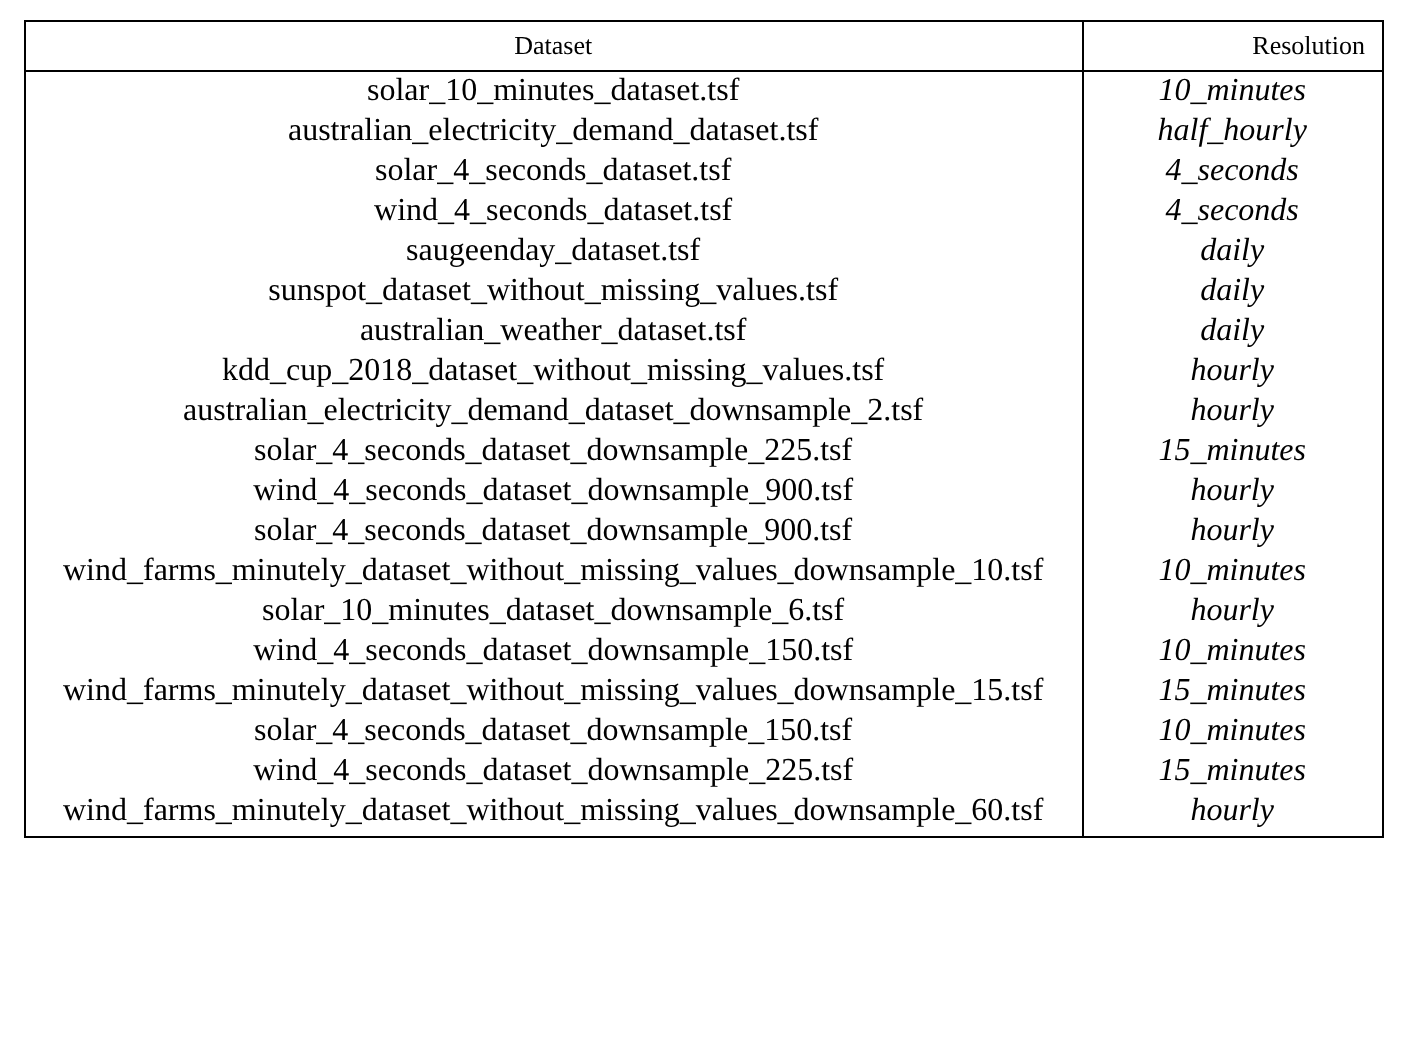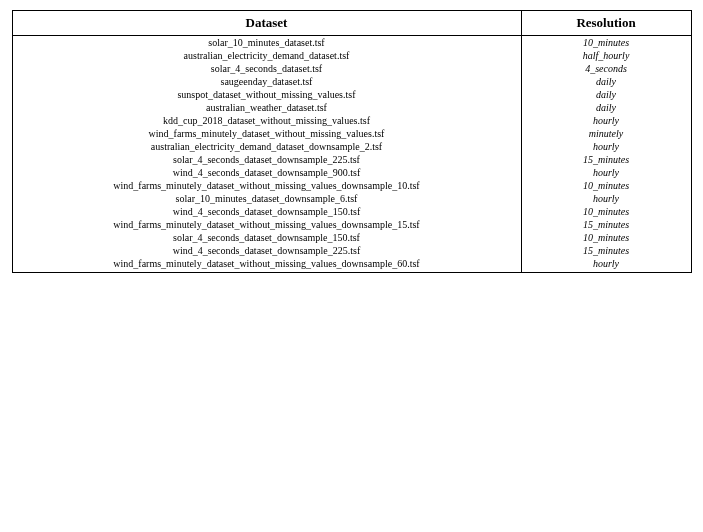--- a/index.html
+++ b/index.html
@@ -28,38 +28,39 @@
     table {
       width: 100%;
       border-collapse: collapse;
     }
 
     thead tr {
       border-bottom: 1.5px solid #000;
     }
 
     th {
-      font-weight: bold;
+      font-weight: normal;
       text-align: center;
       padding: 4px 8px;
       font-size: 13px;
     }
 
     th.dataset-col {
       border-right: 1.5px solid #000;
       width: 75%;
     }
 
     th.resolution-col {
       width: 25%;
+      text-align: right;
     }
 
     td {
       padding: 1px 19px;
-      font-size: 10px;
+      font-size: 16px;
     }
 
     td.dataset-col {
       border-right: 1.5px solid #000;
       text-align: center;
     }
 
     td.resolution-col {
       text-align: center;
       font-style: italic;
@@ -87,49 +88,53 @@
         </tr>
         <tr>
           <td class="dataset-col">australian_electricity_demand_dataset.tsf</td>
           <td class="resolution-col">half_hourly</td>
         </tr>
         <tr>
           <td class="dataset-col">solar_4_seconds_dataset.tsf</td>
           <td class="resolution-col">4_seconds</td>
         </tr>
         <tr>
+          <td class="dataset-col">wind_4_seconds_dataset.tsf</td>
+          <td class="resolution-col">4_seconds</td>
+        </tr>
+        <tr>
           <td class="dataset-col">saugeenday_dataset.tsf</td>
           <td class="resolution-col">daily</td>
         </tr>
         <tr>
           <td class="dataset-col">sunspot_dataset_without_missing_values.tsf</td>
           <td class="resolution-col">daily</td>
         </tr>
         <tr>
           <td class="dataset-col">australian_weather_dataset.tsf</td>
           <td class="resolution-col">daily</td>
         </tr>
         <tr>
           <td class="dataset-col">kdd_cup_2018_dataset_without_missing_values.tsf</td>
           <td class="resolution-col">hourly</td>
         </tr>
         <tr>
-          <td class="dataset-col">wind_farms_minutely_dataset_without_missing_values.tsf</td>
-          <td class="resolution-col">minutely</td>
-        </tr>
-        <tr>
           <td class="dataset-col">australian_electricity_demand_dataset_downsample_2.tsf</td>
           <td class="resolution-col">hourly</td>
         </tr>
         <tr>
           <td class="dataset-col">solar_4_seconds_dataset_downsample_225.tsf</td>
           <td class="resolution-col">15_minutes</td>
         </tr>
         <tr>
           <td class="dataset-col">wind_4_seconds_dataset_downsample_900.tsf</td>
+          <td class="resolution-col">hourly</td>
+        </tr>
+        <tr>
+          <td class="dataset-col">solar_4_seconds_dataset_downsample_900.tsf</td>
           <td class="resolution-col">hourly</td>
         </tr>
         <tr>
           <td class="dataset-col">wind_farms_minutely_dataset_without_missing_values_downsample_10.tsf</td>
           <td class="resolution-col">10_minutes</td>
         </tr>
         <tr>
           <td class="dataset-col">solar_10_minutes_dataset_downsample_6.tsf</td>
           <td class="resolution-col">hourly</td>
         </tr>

